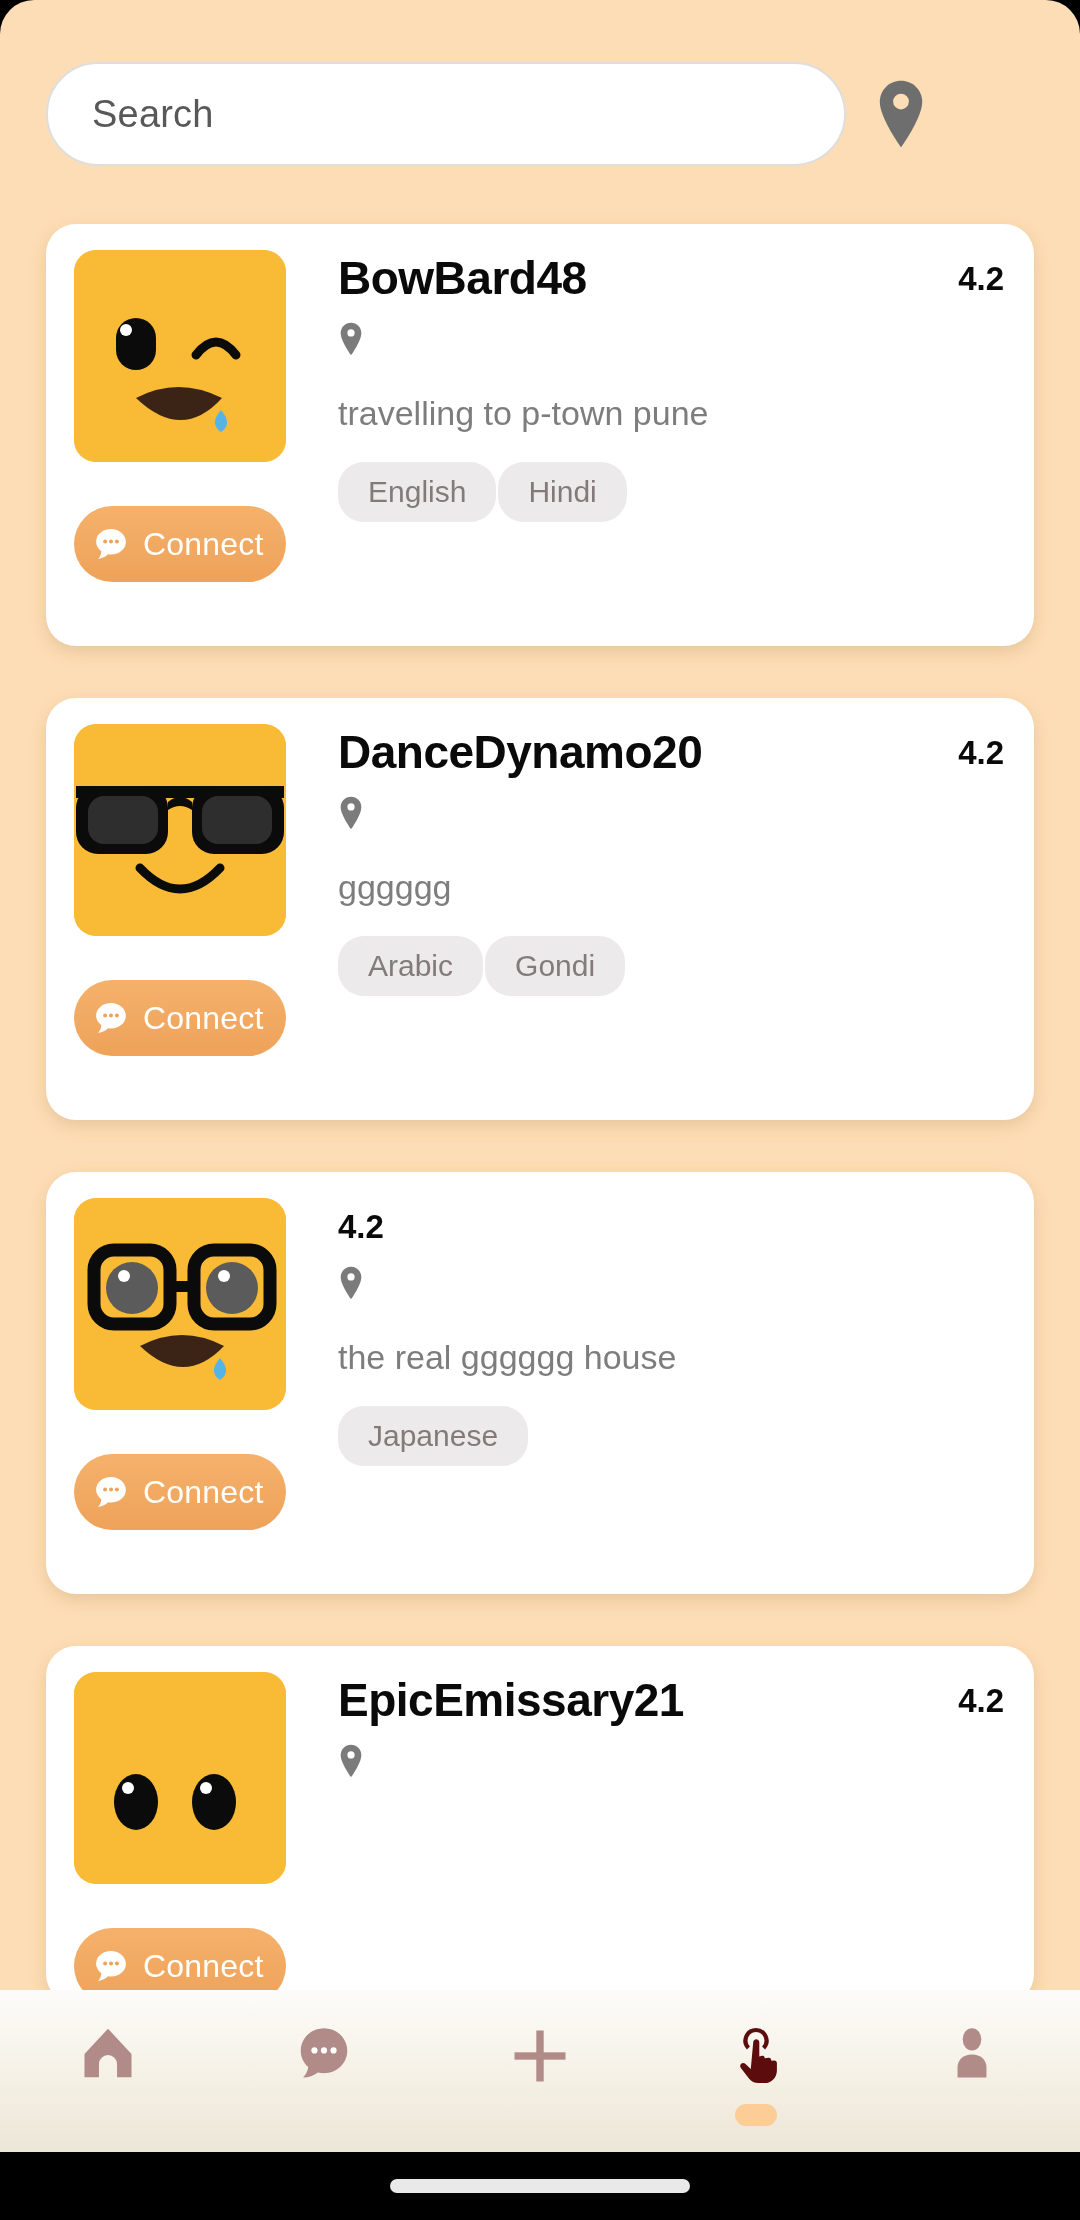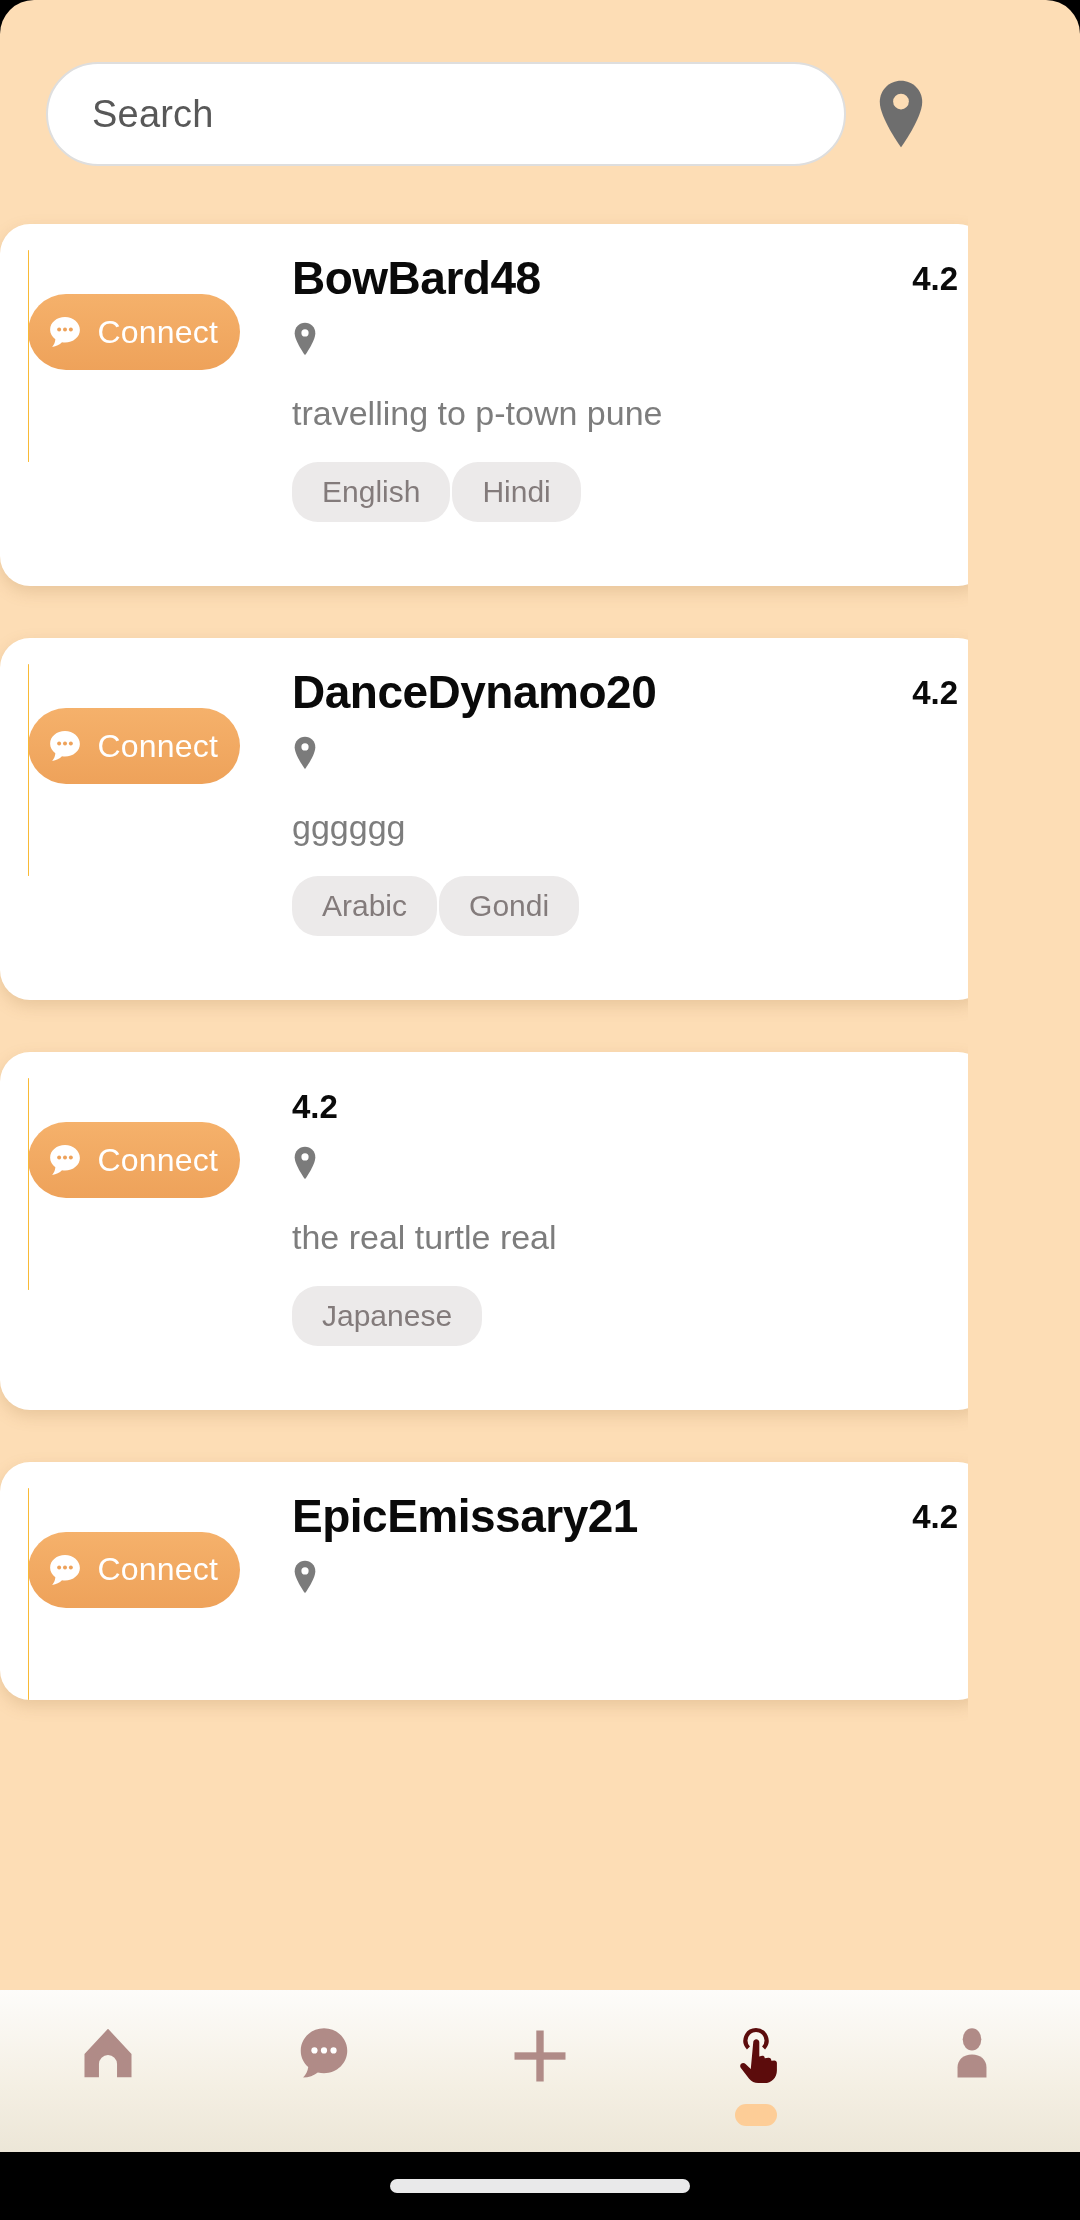--- a/index.html
+++ b/index.html
@@ -28,21 +28,21 @@
     height: 2152px;
     background: #fdddb5;
     border-radius: 34px 34px 0 0;
     overflow: hidden;
   }
 
   
   #scroll-area {
     position: absolute;
     left: 0; top: 0;
-    width: 968px;
+    width: 1080px;
     height: 1990px;
     overflow: hidden;
   }
 
   
   .search-row {
     display: flex;
     align-items: center;
     padding: 62px 0 0 46px;
     gap: 0;
@@ -94,21 +94,21 @@
   .card-body {
     display: flex;
     align-items: flex-start;
     padding: 0 30px 0 28px;
   }
 
   .left-col {
     width: 212px;
     flex: 0 0 212px;
     display: flex;
-    flex-direction: row;
+    flex-direction: column;
     align-items: flex-start;
   }
 
   .avatar {
     width: 212px;
     height: 212px;
     border-radius: 22px;
     background: #f9ba36;
     position: relative;
     overflow: hidden;
@@ -401,21 +401,21 @@
                 <div class="name-row">
                   <span class="rating">4.2</span>
                 </div>
                 <div class="loc-row">
                   <span><svg width="26" height="34" viewBox="0 0 24 32">
                       <path d="M12 0.8C6.6 0.8 2.3 5.1 2.3 10.5c0 7.3 9.7 20.7 9.7 20.7s9.7-13.4 9.7-20.7C21.7 5.1 17.4 0.8 12 0.8z" fill="#7b7b7b"></path>
                       <circle cx="12" cy="10.3" r="3.4" fill="#ffffff"></circle>
                     </svg></span>
                   <span class="loc-text"></span>
                 </div>
-                <div class="status">the real turtle real</div>
+                <div class="status">the real gggggg house</div>
                 <div class="chips">
                   <span class="chip">Japanese</span>
                 </div>
               </div>
             </div>
             <div class="card-pad"></div>
           </div>
           <div class="card partial">
             <div class="card-body">
               <div class="left-col">

